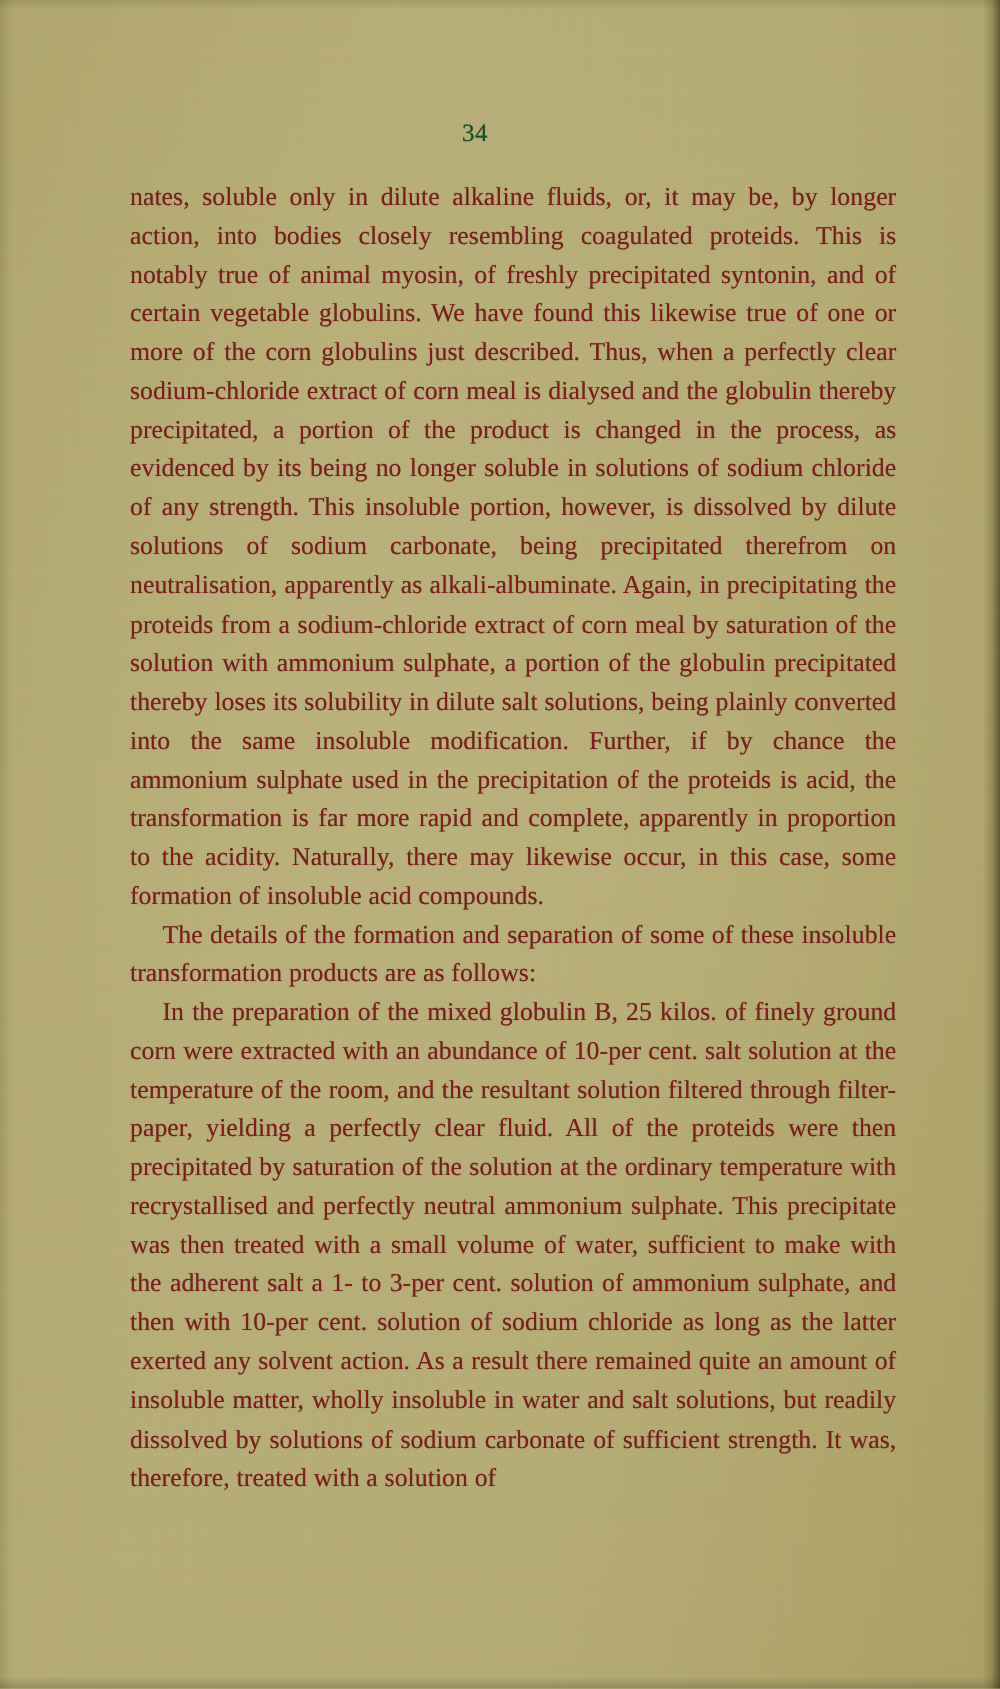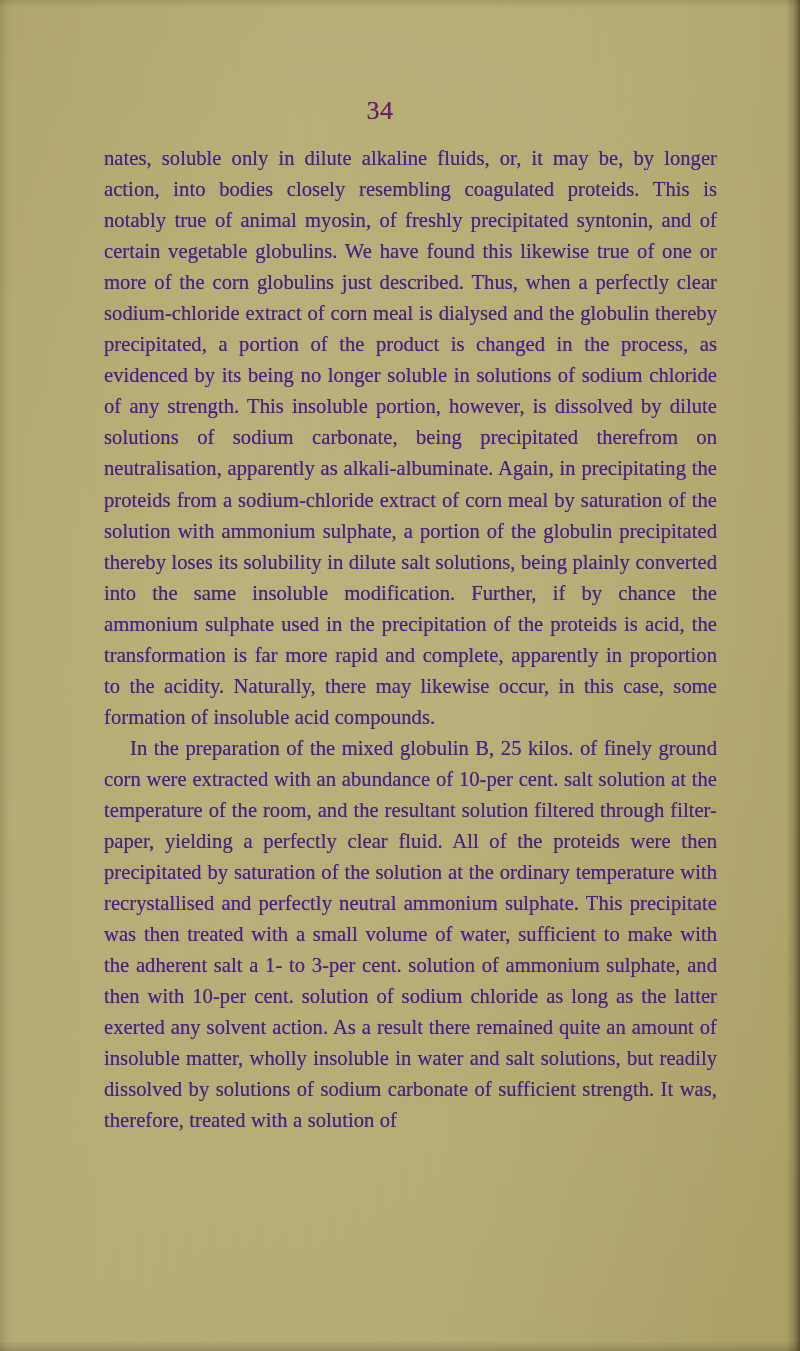--- a/index.html
+++ b/index.html
@@ -66,38 +66,38 @@
     position: absolute;
     inset: 0;
   }
 
   .page-folio {
     position: absolute;
     top: 96px;
     left: 0;
     width: 760px;
     text-align: center;
-    font-size: 26px;
-    color: #701a75;
+    font-size: 20px;
+    color: #14532d;
     letter-spacing: 0.5px;
     font-family: "Liberation Serif", "DejaVu Serif", serif;
   }
 
   .text-block {
     position: absolute;
     top: 143px;
     left: 104px;
     width: 613px;
   }
 
   p.para {
     margin: 0;
     font-size: 20.6px;
     line-height: 31.05px;
-    color: #4c1d95;
+    color: #7f1d1d;
     text-align: justify;
     text-align-last: left;
     letter-spacing: 0.04px;
     word-spacing: 0.2px;
     -webkit-font-smoothing: antialiased;
   }
   p.para.indent {
     text-indent: 26px;
   }
   p.para.italic {
@@ -124,20 +124,21 @@
 <div id="paper-grain"></div>
 
 <div id="page">
 
   <div class="page-folio inked">34</div>
 
   <div class="text-block">
 
     <p class="para inked">nates, soluble only in dilute alkaline fluids, or, it may be, by longer action, into bodies closely resembling coagulated proteids. This is notably true of animal myosin, of freshly precipitated syntonin, and of certain vegetable globulins. We have found this likewise true of one or more of the corn globulins just described. Thus, when a perfectly clear sodium-chloride extract of corn meal is dialysed and the globulin thereby precipitated, a portion of the product is changed in the process, as evidenced by its being no longer soluble in solutions of sodium chloride of any strength. This insoluble portion, however, is dissolved by dilute solutions of sodium carbonate, being precipitated therefrom on neutralisation, apparently as alkali-albuminate. Again, in precipitating the proteids from a sodium-chloride extract of corn meal by saturation of the solution with ammonium sulphate, a portion of the globulin precipitated thereby loses its solubility in dilute salt solutions, being plainly converted into the same insoluble modification. Further, if by chance the ammonium sulphate used in the precipitation of the proteids is acid, the transformation is far more rapid and complete, apparently in proportion to the acidity. Naturally, there may likewise occur, in this case, some formation of insoluble acid compounds.</p>
 
+    <p class="para indent inked">The details of the formation and separation of some of these insoluble transformation products are as follows:</p>
 
 
     <p class="para indent inked">In the preparation of the mixed globulin B, 25 kilos. of finely ground corn were extracted with an abundance of 10-per cent. salt solution at the temperature of the room, and the resultant solution filtered through filter-paper, yielding a perfectly clear fluid. All of the proteids were then precipitated by saturation of the solution at the ordinary temperature with recrystallised and perfectly neutral ammonium sulphate. This precipitate was then treated with a small volume of water, sufficient to make with the adherent salt a 1- to 3-per cent. solution of ammonium sulphate, and then with 10-per cent. solution of sodium chloride as long as the latter exerted any solvent action. As a result there remained quite an amount of insoluble matter, wholly insoluble in water and salt solutions, but readily dissolved by solutions of sodium carbonate of sufficient strength. It was, therefore, treated with a solution of</p>
 
   </div>
 
 </div>
 
 <div id="edge-shadow-right"></div>
 <div id="edge-shadow-bottom"></div>

